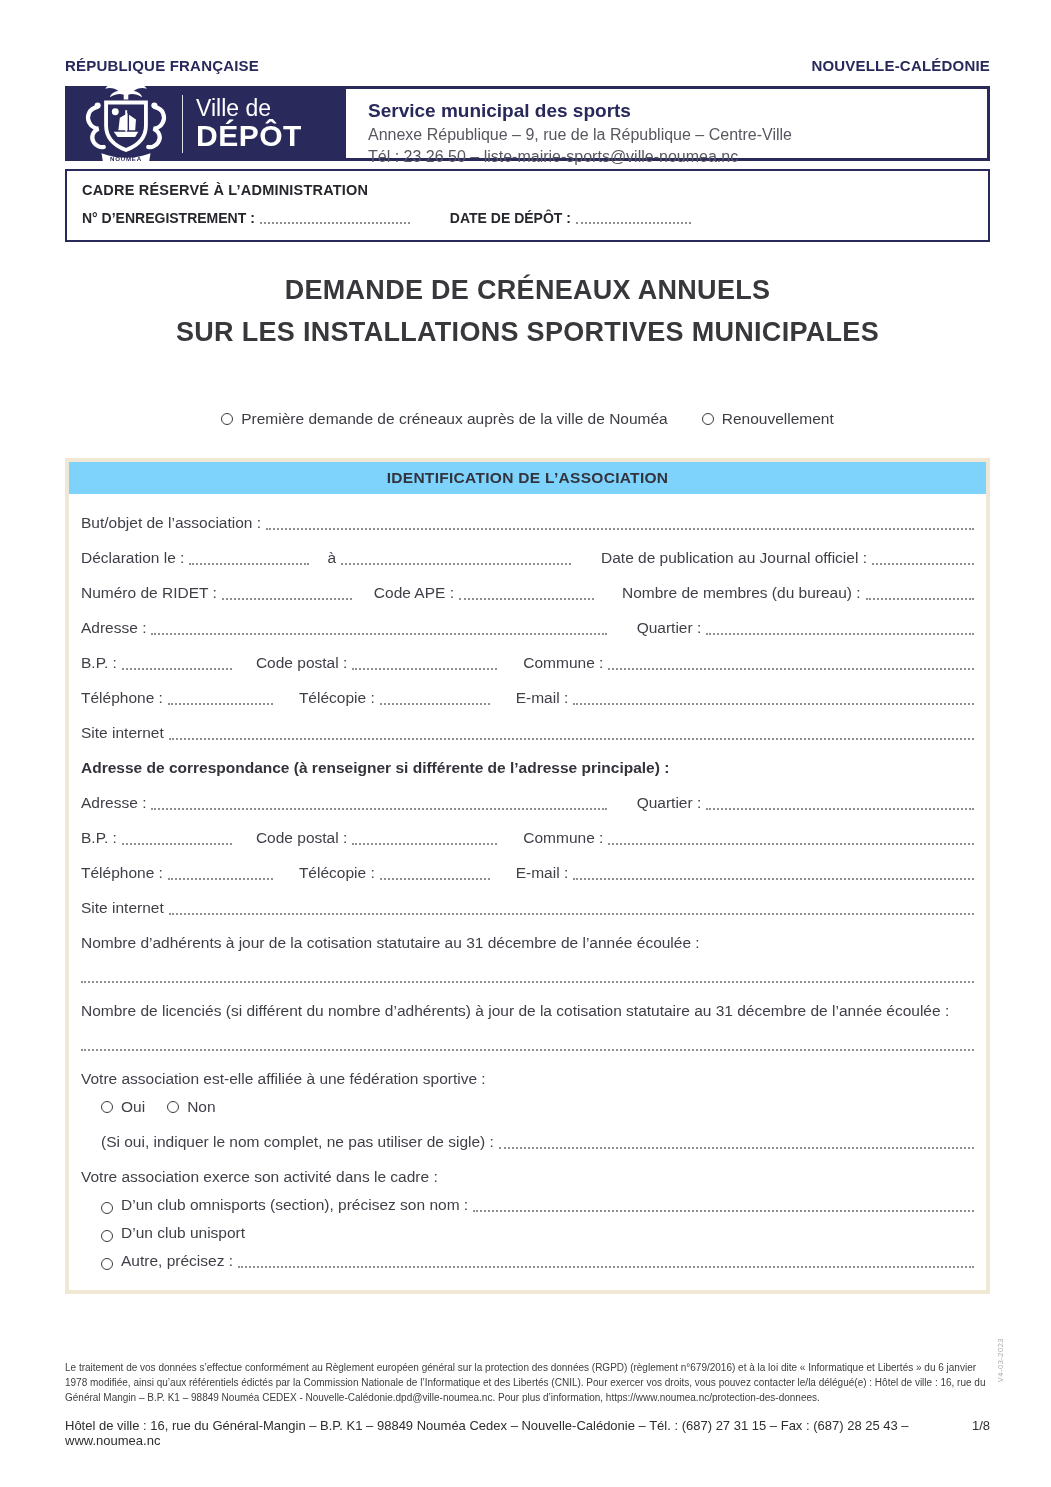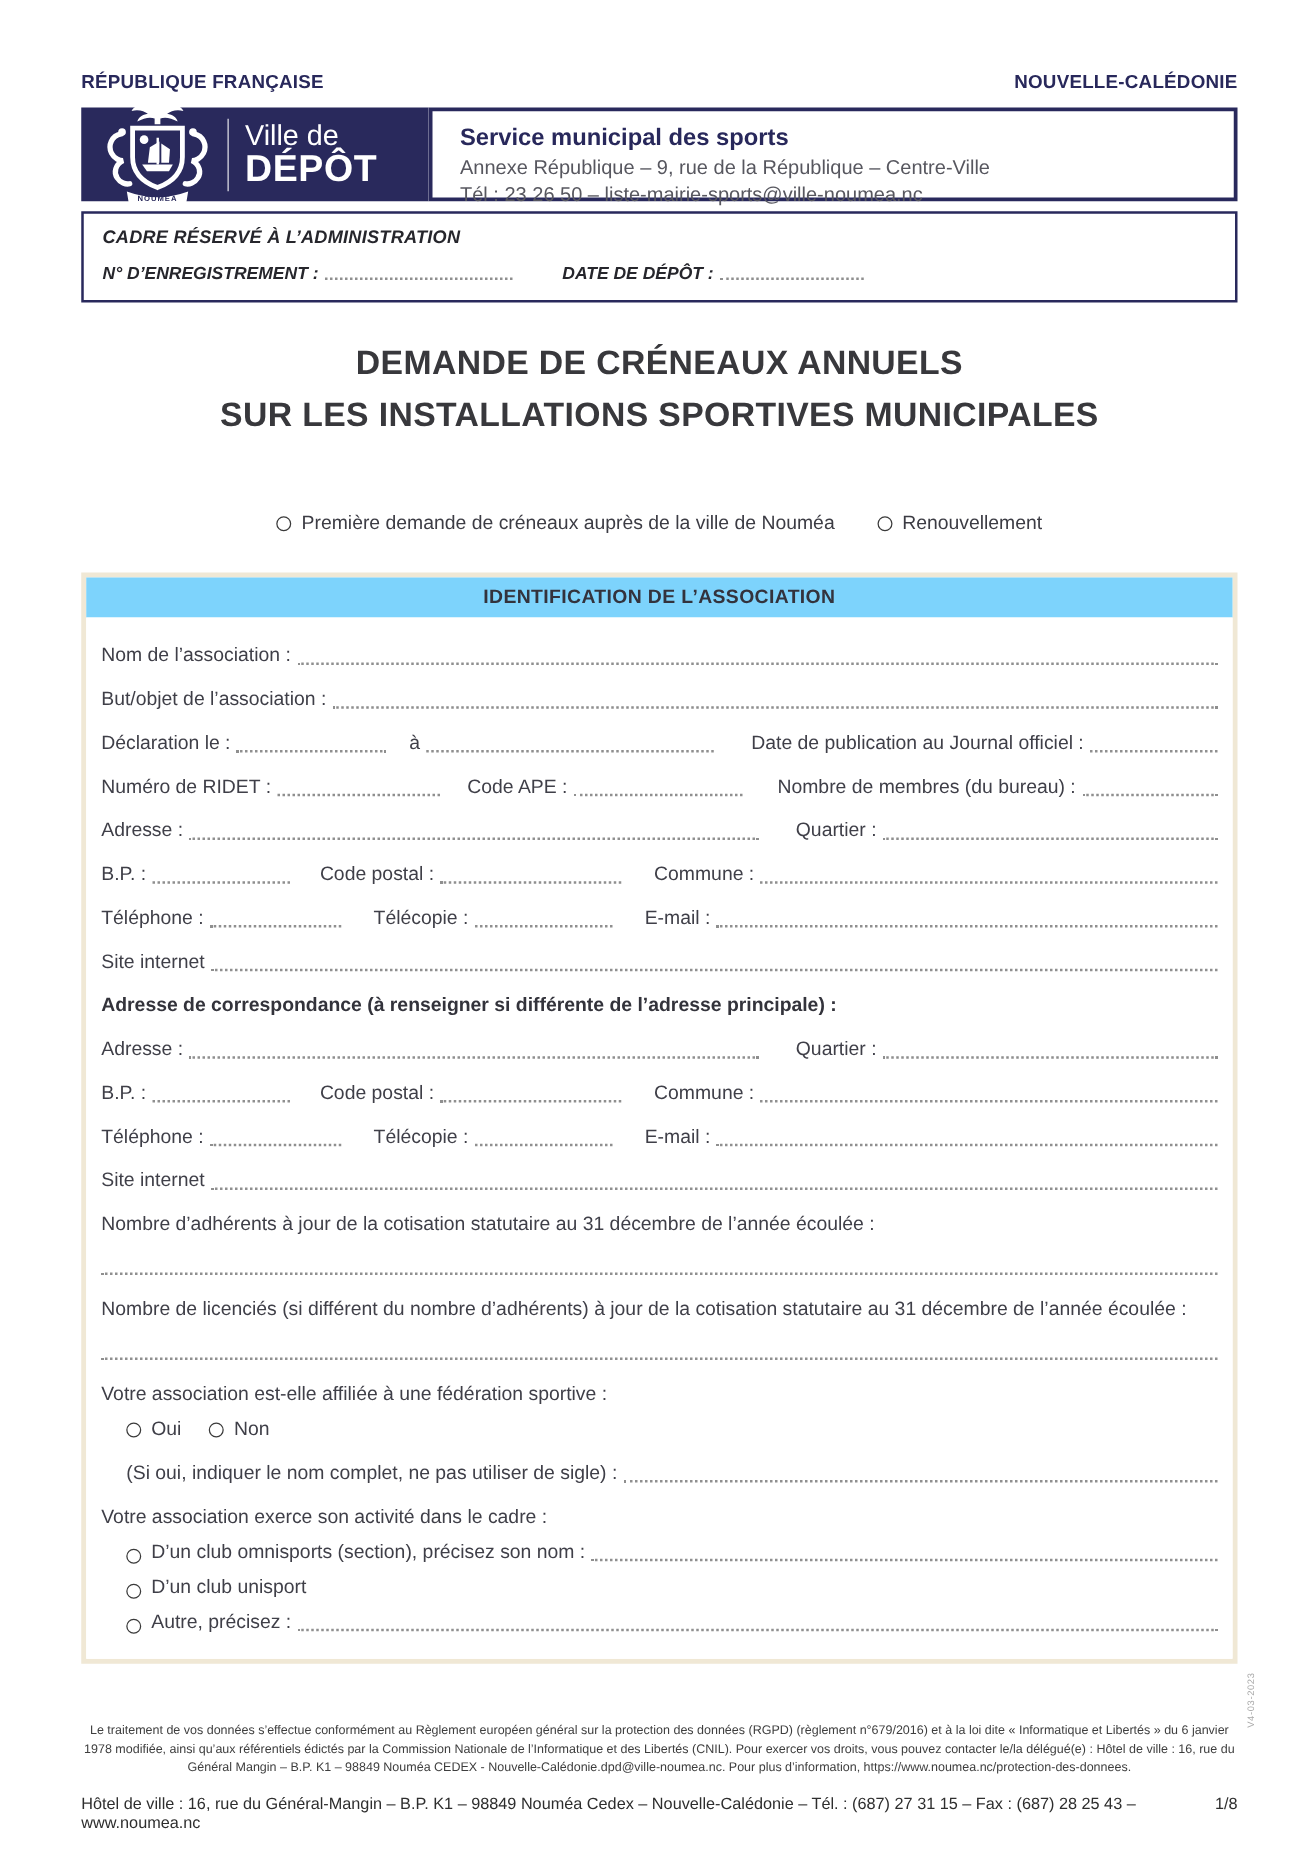--- a/index.html
+++ b/index.html
@@ -17,21 +17,21 @@
   .banner { display:flex; margin-top:12px; height:75px; }
   .logo-block { width:278px; background:#29295c; display:flex; align-items:center; padding-left:15px; flex-shrink:0; }
   .logo-divider { width:1px; height:58px; background:rgba(255,255,255,.85); margin:0 13px 0 10px; }
   .wordmark .l1 { color:#fff; font-size:23px; font-weight:400; line-height:1.05; }
   .wordmark .l2 { color:#fff; font-size:30px; font-weight:bold; letter-spacing:.5px; line-height:1.05; }
   .service-box { flex:1; background:#fff; border:3px solid #29295c; padding:11px 22px; }
   .service-title { color:#28285b; font-size:19px; font-weight:bold; }
   .service-line { color:#57575f; font-size:16px; margin-top:4px; }
 
   
-  .admin-box { border:2px solid #29295c; margin-top:8px; padding:11px 15px 14px;font-style:italic; }
+  .admin-box { border:2px solid #29295c; margin-top:8px; padding:11px 15px 14px; }
   .admin-title { font-size:14.5px; font-weight:bold; color:#26262c; letter-spacing:.2px; }
   .admin-row { display:flex; align-items:flex-end; margin-top:12px; font-size:14px; font-weight:bold; color:#26262c; }
 
   
   .main-title { text-align:center; margin-top:28px; font-size:27px; font-weight:bold; color:#38383c; line-height:1.55; letter-spacing:.3px; }
 
   
   .req-line { display:flex; justify-content:center; gap:34px; margin-top:56px; font-size:15.5px; color:#3c3c44; }
   .opt { display:flex; align-items:center; }
 
@@ -50,21 +50,21 @@
   .dots { border-bottom:2px dotted #8f8f8f; height:12px; margin-bottom:2px; }
   .grow { flex:1 1 0; }
   .grow17 { flex:1.7 1 0; }
   .indent { margin-left:20px; }
   .w105{width:105px}.w110{width:110px}.w115{width:115px}.w120{width:120px}
   .w130{width:130px}.w135{width:135px}.w145{width:145px}.w150{width:150px}.w230{width:230px}
   .mr18{margin-right:18px}.mr22{margin-right:22px}.mr24{margin-right:24px}
   .mr26{margin-right:26px}.mr28{margin-right:28px}.mr30{margin-right:30px}.mr40{margin-right:40px}
 
   
-  .privacy { margin-top:46px; font-size:10px; line-height:1.5; color:#3e3e3e;text-align:center; }
+  .privacy { margin-top:66px; font-size:10px; line-height:1.5; color:#3e3e3e; }
   .footer-row { display:flex; justify-content:space-between; margin-top:13px; font-size:13px; color:#2e2e2e; }
   .version { position:absolute; right:46px; top:1338px; font-size:7.5px; color:#a9a9a9; writing-mode:vertical-rl; transform:rotate(180deg); letter-spacing:.5px; }
 </style>
 </head>
 <body>
 
 <div class="page">
   <div class="content">
 
     <div class="topbar">
@@ -129,24 +129,20 @@
       <span class="opt">
         <span class="radio"></span>
         <span>Renouvellement</span>
       </span>
     </div>
 
     <div class="section">
       <div class="section-header">IDENTIFICATION DE L’ASSOCIATION</div>
       <div class="section-body">
 
-        <div class="row tall">
-          <span class="lbl">Nom de l’association :</span>
-          <span class="dots grow"></span>
-        </div>
 
         <div class="row">
           <span class="lbl">But/objet de l’association :</span>
           <span class="dots grow"></span>
         </div>
 
         <div class="row">
           <span class="lbl">Déclaration le :</span>
           <span class="dots w120 mr18"></span>
           <span class="lbl">à</span>

